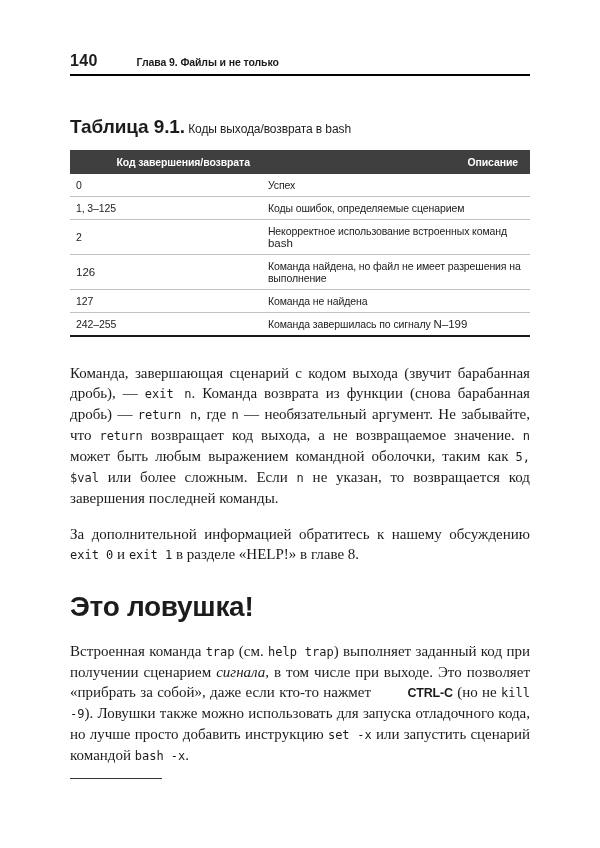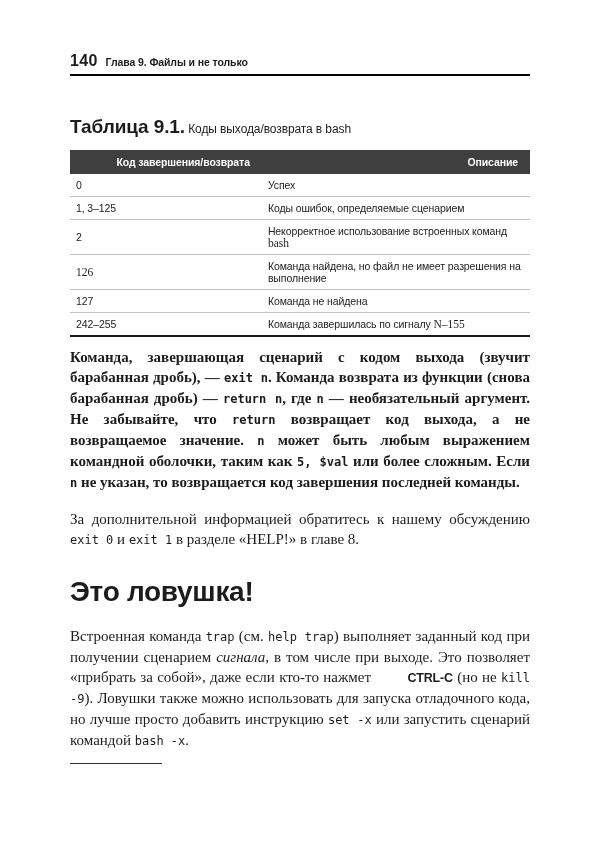--- a/index.html
+++ b/index.html
@@ -7,21 +7,21 @@
     width: 600px; height: 848px;
     background: #ffffff;
     font-family: "Liberation Serif", serif;
     color: var(--text, #1c1c1c);
     overflow: hidden;
   }
   .page { padding: 0 70px; box-sizing: border-box; width: 600px; height: 848px; }
 
   
   .running-header {
-    display: flex; align-items: baseline; gap: 8px;
+    display: flex; align-items: baseline; gap: 39px;
     padding-top: 52px; padding-bottom: 4px;
     border-bottom: 2px solid #000;
     font-family: "Liberation Sans", sans-serif;
   }
   .pagenum { font-size: 16px; font-weight: 700; letter-spacing: 0.3px; }
   .chapter { font-size: 10.5px; font-weight: 700; letter-spacing: -0.1px; }
 
   
   .caption {
     margin: 40px 0 0 0;
@@ -42,29 +42,29 @@
     text-align: right; font-weight: 700;
     padding: 6px 12px; letter-spacing: -0.1px;
   }
   th:first-child, td:first-child { width: 36.5%; }
   tbody td {
     padding: 5px 6px;
     border-bottom: 1px solid #c2c2c2;
     color: #222222; letter-spacing: -0.1px;
   }
   tbody tr:last-child td { border-bottom: 2px solid #1a1a1a; }
-  td .seg-latin { font-family: Liberation Serif, serif; font-size: 11.5px; letter-spacing: 0; margin-top: 13px; }
+  td .seg-latin { font-family: Liberation Sans, sans-serif; font-size: 11.5px; letter-spacing: 0; margin-top: 13px; }
 
   
   .body {
     margin: 0; text-align: justify;
     font-size: 15px; line-height: 20px;
   }
   .p1 { margin-top: 26px; }
-  .p2 { margin-top: 10px; font-weight: bold; }
+  .p2 { margin-top: 26px; }
   .p3 { margin-top: 16px; }
   .p4 { margin-top: 18px; }
 
   h2 {
     margin: 26px 0 0 0;
     font-family: "Liberation Sans", sans-serif;
     font-size: 28px; font-weight: 700; letter-spacing: -0.3px;
   }
 
   .seg-plain { }
@@ -121,21 +121,21 @@
         <tr>
           <td><span class="seg-latin">126</span></td>
           <td><span class="seg-plain">Команда найдена, но файл не имеет разрешения на выполнение</span></td>
         </tr>
         <tr>
           <td><span class="seg-plain">127</span></td>
           <td><span class="seg-plain">Команда не найдена</span></td>
         </tr>
         <tr>
           <td><span class="seg-plain">242–255</span></td>
-          <td><span class="seg-plain">Команда завершилась по сигналу </span><span class="seg-latin">N–155</span></td>
+          <td><span class="seg-plain">Команда завершилась по сигналу </span><span class="seg-latin">N–199</span></td>
         </tr>
       </tbody>
   </table>
 
   <p class="body p2"><span class="seg-plain">Команда, завершающая сценарий с кодом выхода (звучит барабанная дробь), — </span><span class="seg-code">exit n</span><span class="seg-plain">. Команда возврата из функции (снова барабанная дробь) — </span><span class="seg-code">return n</span><span class="seg-plain">, где </span><span class="seg-code">n</span><span class="seg-plain"> — необязательный аргумент. Не забывайте, что </span><span class="seg-code">return</span><span class="seg-plain"> возвращает код выхода, а не возвращаемое значение. </span><span class="seg-code">n</span><span class="seg-plain"> может быть любым выражением командной оболочки, таким как </span><span class="seg-code">5, $val</span><span class="seg-plain"> или более сложным. Если </span><span class="seg-code">n</span><span class="seg-plain"> не указан, то возвращается код завершения последней команды.</span></p>
   <p class="body p3"><span class="seg-plain">За дополнительной информацией обратитесь к нашему обсуждению </span><span class="seg-code">exit 0</span><span class="seg-plain"> и </span><span class="seg-code">exit 1</span><span class="seg-plain"> в разделе «HELP!» в главе 8.</span></p>
 
   <h2>Это ловушка!</h2>
 
   <p class="body p4"><span class="seg-plain">Встроенная команда </span><span class="seg-code">trap</span><span class="seg-plain"> (см. </span><span class="seg-code">help trap</span><span class="seg-plain">) выполняет заданный код при получении сценарием </span><span class="seg-italic">сигнала</span><span class="seg-plain">, в том числе при выходе. Это позволяет «прибрать за собой», даже если кто-то нажмет </span><span class="seg-sans">CTRL-C</span><span class="seg-plain"> (но не </span><span class="seg-code">kill -9</span><span class="seg-plain">). Ловушки также можно использовать для запуска отладочного кода, но лучше просто добавить инструкцию </span><span class="seg-code">set -x</span><span class="seg-plain"> или запустить сценарий командой </span><span class="seg-code">bash -x</span><span class="seg-plain">.</span></p>

